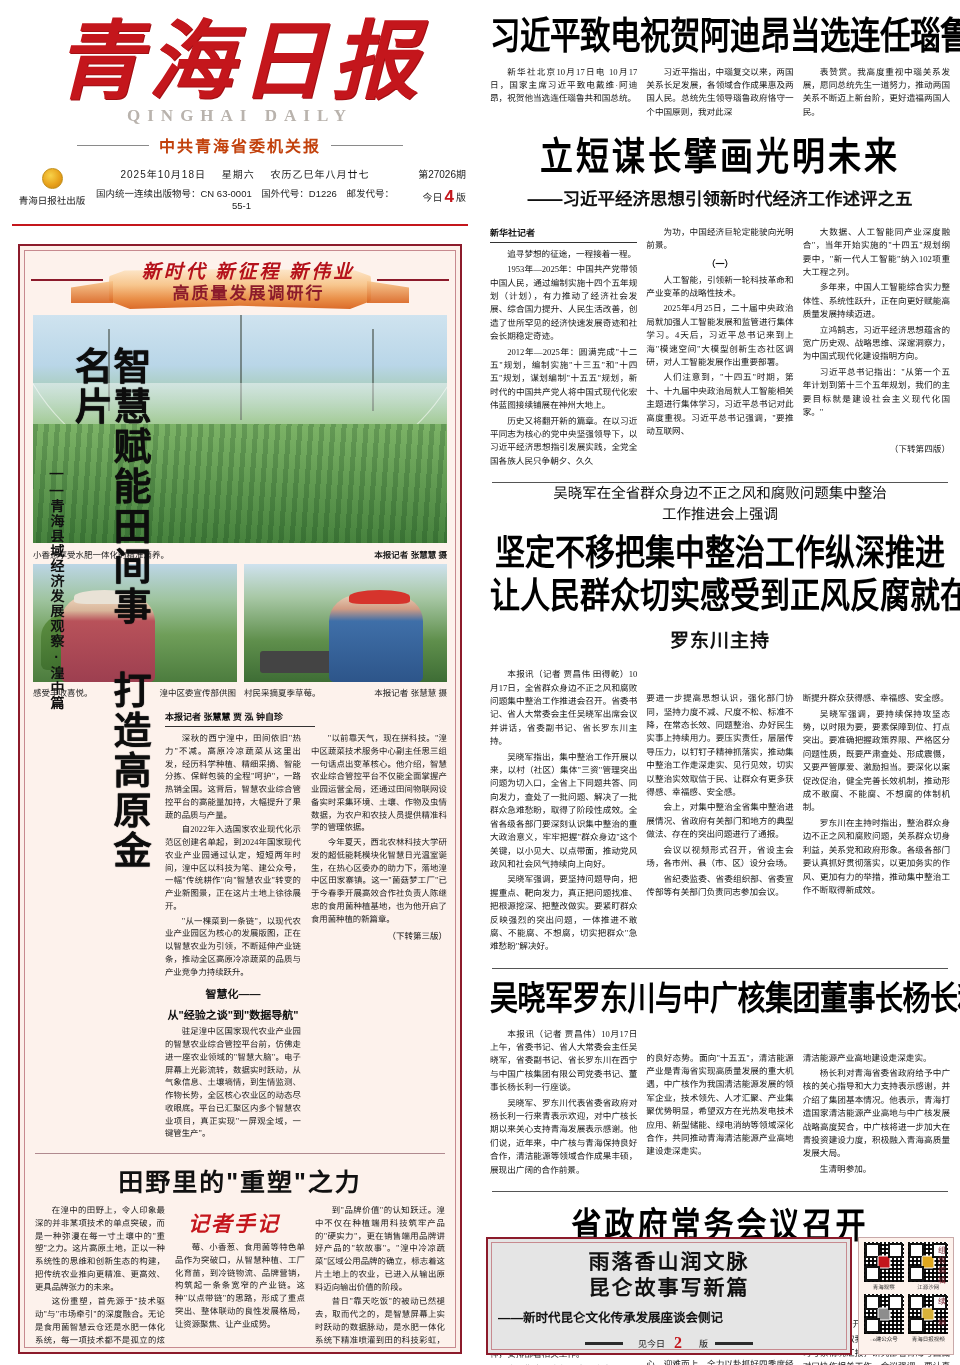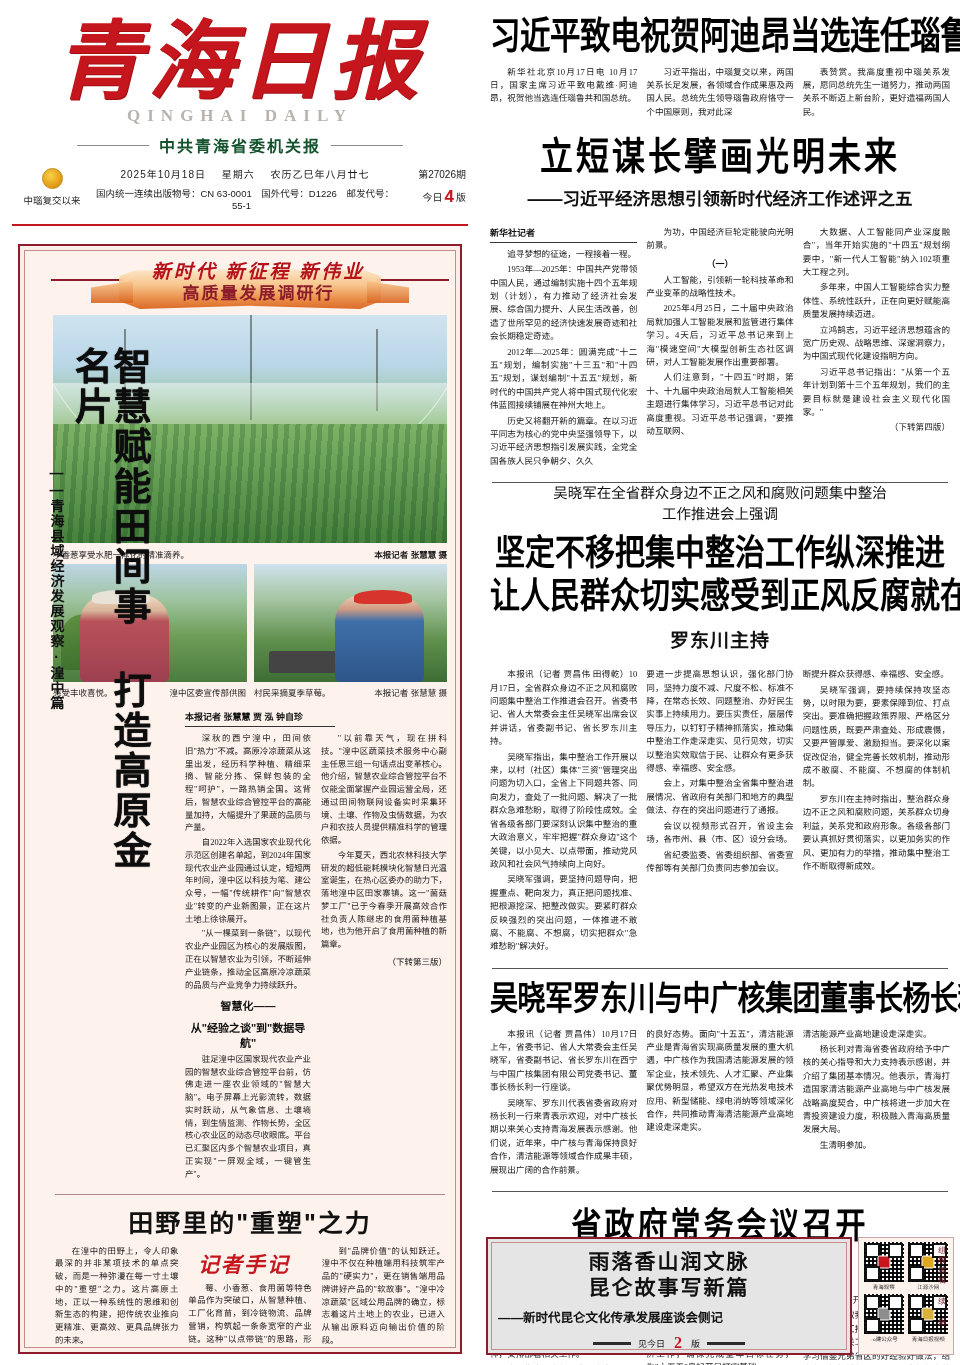--- a/index.html
+++ b/index.html
@@ -41,21 +41,21 @@
     color:#b9b3ad;
     margin-top:-4px;
   }
   .mh-sub{
     display:flex;align-items:center;justify-content:center;gap:10px;
     margin-top:7px;
   }
   .mh-sub .rule{height:1px;background:#8a8a8a;width:72px;display:block;}
   .mh-sub .txt{
     font-family:"Liberation Sans","DejaVu Sans",sans-serif;
-    font-weight:bold;font-size:16px;letter-spacing:2px;color:#14532d;
+    font-weight:bold;font-size:16px;letter-spacing:2px;color:#c2410c;
   }
   .mh-meta{
     margin-top:9px;
     display:flex;align-items:flex-start;justify-content:space-between;
     font-family:"Liberation Sans","DejaVu Sans",sans-serif;
     font-size:9.5px;color:#1a1a1a;
   }
   .mh-emblem{
     width:19px;height:19px;border-radius:50%;
     background:radial-gradient(circle at 40% 35%,#f7d24a 0%,#e8a21b 55%,#c97f10 100%);
@@ -80,21 +80,20 @@
     box-sizing:border-box;
     border:2px solid #8c1b2b;
     background:#fcefe9;
     padding:0;
   }
   .feature-inner{
     position:absolute;inset:4px;border:1px solid #c78a8f;
     box-sizing:border-box;
     background:#fdf2ec;
     overflow:hidden;
-    padding-left:20px;
   }
   .banner{
     position:relative;height:58px;margin:4px 6px 0 6px;
     display:flex;align-items:center;justify-content:center;
   }
   .banner .ribbon{
     position:absolute;left:50%;top:14px;transform:translateX(-50%);
     width:262px;height:40px;
     background:linear-gradient(180deg,#fde6c8 0%,#f7c489 40%,#e8893f 75%,#d9641f 100%);
     border-radius:4px/14px;
@@ -276,21 +275,21 @@
     margin:8px 0 0 0;white-space:nowrap;
     transform:scaleY(1.25);transform-origin:center top;
   }
   .cols3{display:flex;gap:9px;margin-top:16px;}
   .cols3 .c{flex:1;}
   .btxt{
     font-family:"Liberation Serif","DejaVu Serif",serif;
     font-size:8.6px;line-height:1.56;text-align:justify;color:#151515;
     text-indent:2em;margin:0 0 2px 0;
   }
-  .btxt.noind{text-indent:0;}
+  .btxt.noind{text-indent:0;margin-top:24px;}
   .src{
     font-family:"Liberation Sans","DejaVu Sans",sans-serif;
     font-size:9px;font-weight:bold;border-bottom:1px solid #333;
     padding-bottom:3px;margin-bottom:5px;
   }
   .center-mark{
     text-align:center;font-family:"Liberation Serif","DejaVu Serif",serif;
     font-size:9px;margin:4px 0;text-indent:0;font-weight:bold;
   }
 
@@ -356,21 +355,21 @@
     margin-top:6px;
     font-family:"Liberation Sans","DejaVu Sans",sans-serif;
     font-weight:bold;font-size:12.5px;color:#111;
   }
   .promo .pfoot{
     display:flex;align-items:center;justify-content:center;gap:7px;margin-top:8px;
   }
   .promo .pfoot .bar{width:38px;height:3px;background:#2b2b2b;}
   .promo .pfoot .ptxt{
     font-family:"Liberation Sans","DejaVu Sans",sans-serif;
-    font-size:9px;color:#111;
+    font-size:9px;color:#111;margin-left:8px;
   }
   .promo .pfoot .pnum{color:#c4161c;font-weight:bold;font-size:16px;padding:0 2px;}
 
   .qrbox{
     width:96px;border:1px solid #c9a9a9;background:#fdf2ec;
     box-sizing:border-box;padding:4px;
     display:grid;grid-template-columns:1fr 1fr;gap:3px;align-content:start;
   }
   .qr-cell{text-align:center;}
   .qr{
@@ -418,21 +417,21 @@
     <div class="mh-pinyin">QINGHAI DAILY</div>
     <div class="mh-sub">
       <span class="rule"></span>
       <span class="txt">中共青海省委机关报</span>
       <span class="rule"></span>
     </div>
 
     <div class="mh-meta">
       <div class="mh-col-left">
         <span class="mh-emblem"></span>
-        <span class="mh-publisher">中瑙复交以来</span>
+        <span class="mh-publisher">青海日报社出版</span>
       </div>
       <div class="mh-col-mid">
         <div class="line1">
           <span>2025年10月18日</span>
           <span>星期六</span>
           <span>农历乙巳年八月廿七</span>
         </div>
         <div class="line2">
           <span>国内统一连续出版物号：CN 63-0001</span>
           <span>国外代号：D1226</span>

